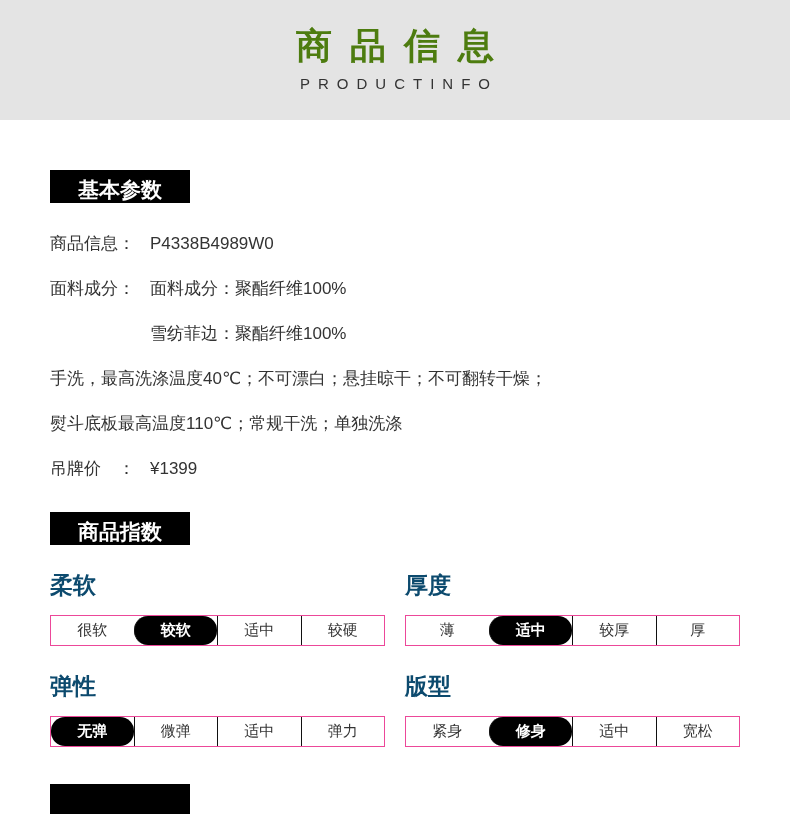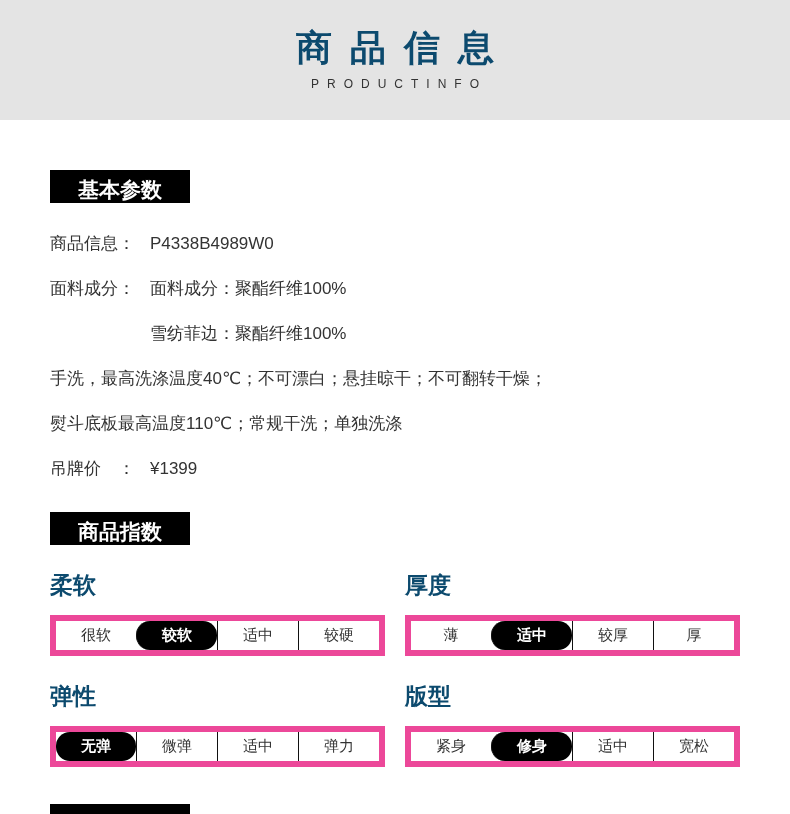--- a/index.html
+++ b/index.html
@@ -11,24 +11,24 @@
   }
 
   
   .hero {
     height: 120px; background: #e4e4e4;
     display: flex; flex-direction: column;
     align-items: center; justify-content: center;
   }
   .hero-title {
     margin: 0; font-size: 36px; font-weight: 600; line-height: 1;
-    color: #0c4a6e; letter-spacing: 18px; padding-left: 18px;
+    color: #4d7c0f; letter-spacing: 18px; padding-left: 18px;
   }
   .hero-sub {
-    margin-top: 11px; font-size: 12px; font-weight: 400;
+    margin-top: 11px; font-size: 15px; font-weight: 400;
     color: #333333; letter-spacing: 8px; padding-left: 8px;
   }
 
   
   .content { padding: 0 50px; }
 
   .badge {
     display: block; width: max-content;
     background: #000000; color: #ffffff;
     font-size: 21px; font-weight: bold;
@@ -48,21 +48,21 @@
   .param-line { line-height: 45px; white-space: nowrap; }
 
   
   .idx-grid {
     display: grid; grid-template-columns: 335px 335px; column-gap: 20px;
   }
   .idx-name {
     margin: 26px 0 15px; font-size: 23px; font-weight: bold;
     color: #0c4a6e; line-height: 29px;
   }
-  .idx-table { display: flex; border: 6px solid #ec4899; height: 29px; }
+  .idx-table { display: flex; border: 1px solid #ec4899; height: 29px; }
   .idx-cell {
     flex: 1; display: flex; align-items: center; justify-content: center;
     font-size: 15px; color: #333333; border-left: 1px solid #111111;
   }
   .idx-cell:first-child { border-left: none; }
   .idx-cell.sel { background: #000000; color: #ffffff; font-weight: bold; border-radius: 14px; }
 
   
   .badge-bottom {
     margin-top: 37px; width: 140px; height: 39px; background: #000000;

